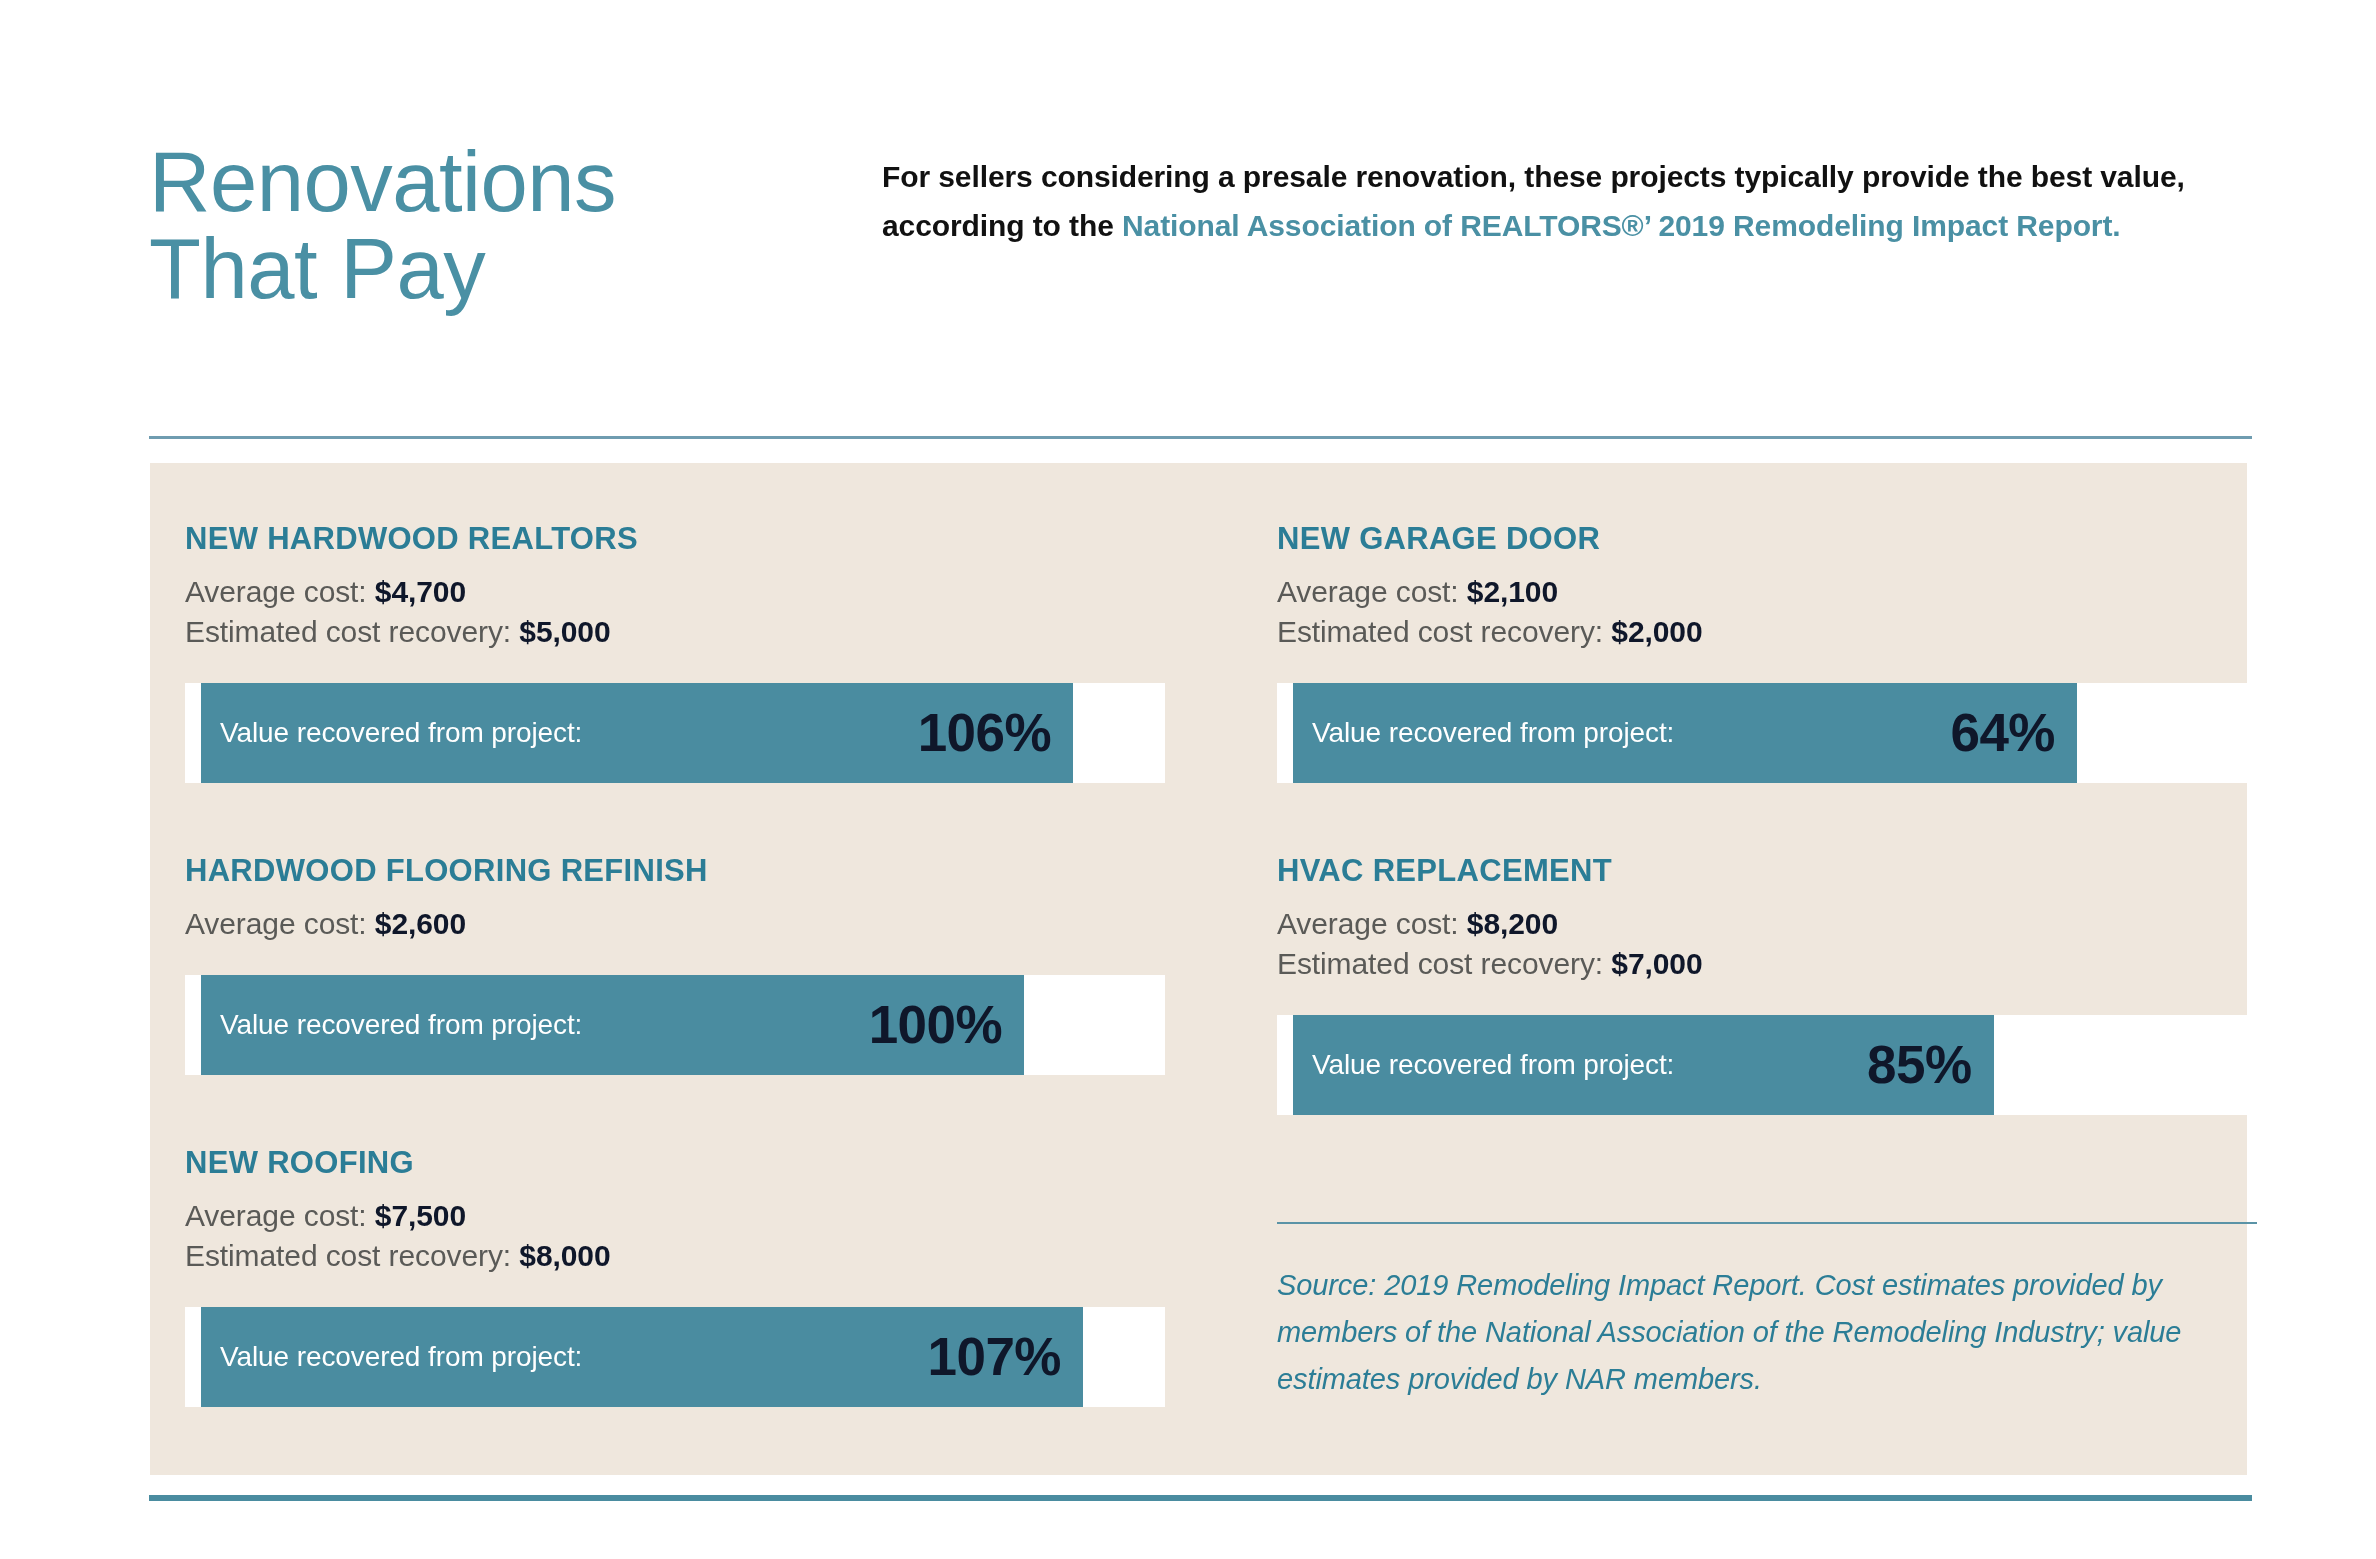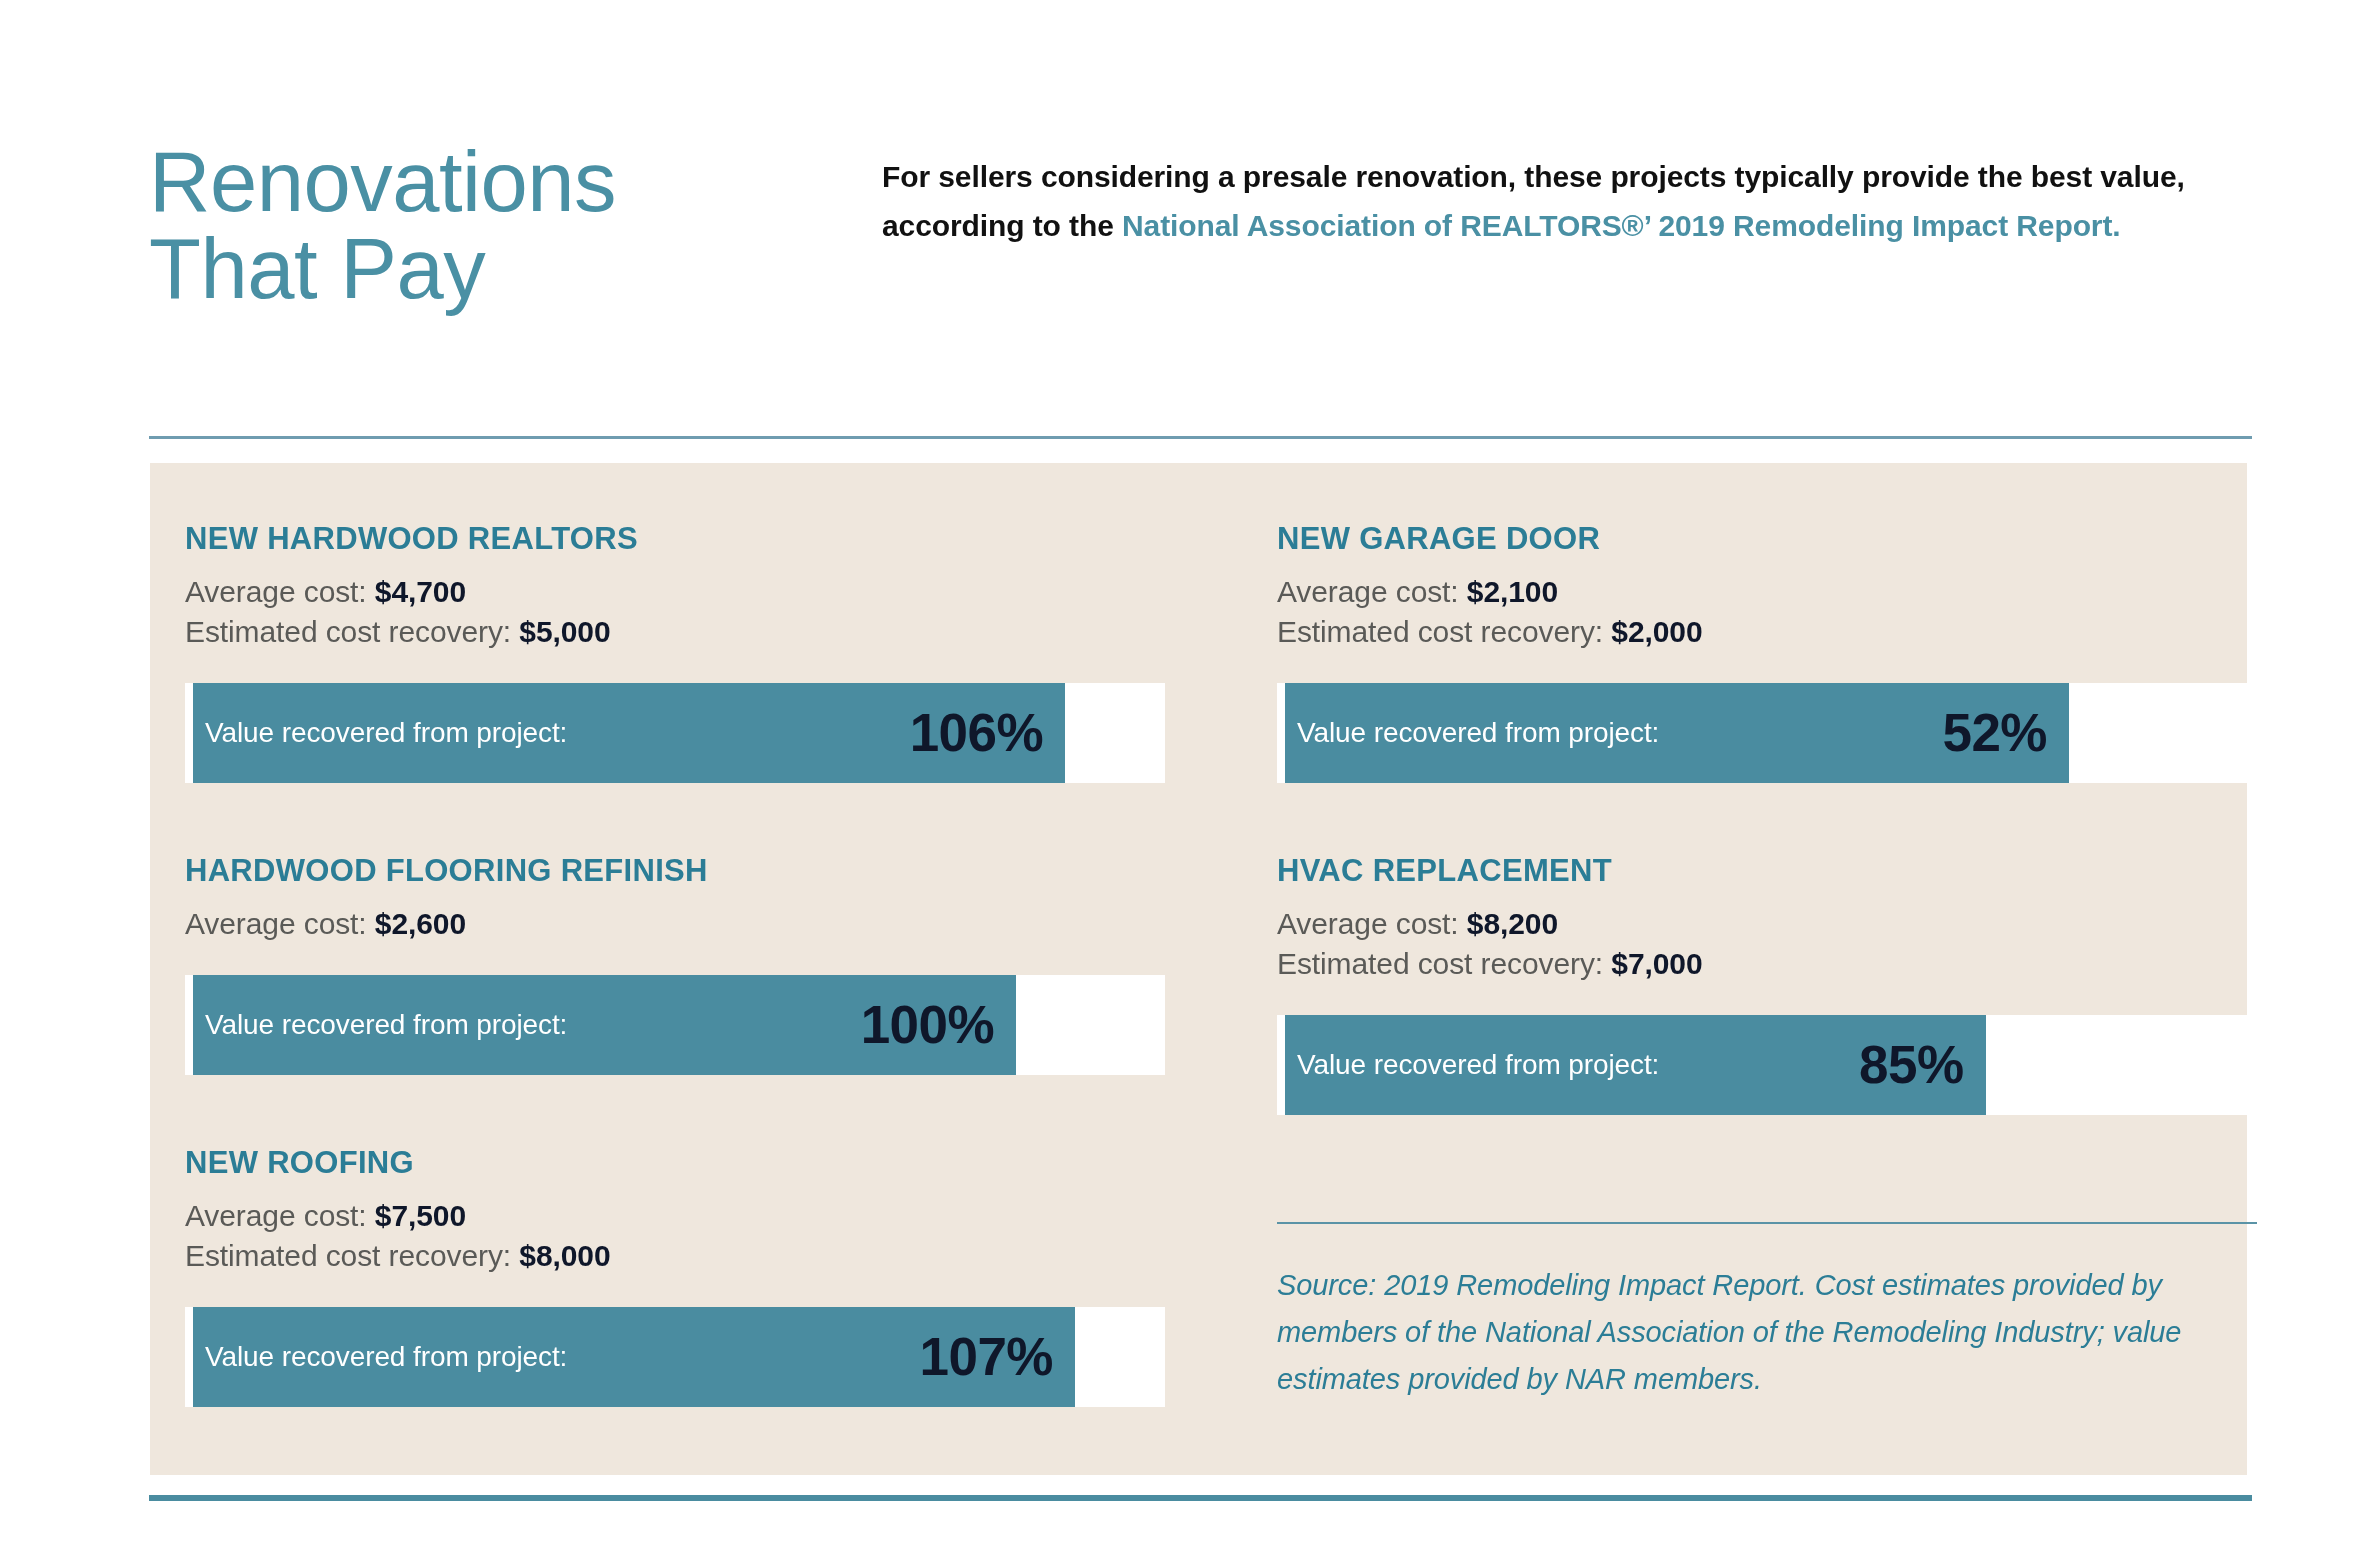--- a/index.html
+++ b/index.html
@@ -138,27 +138,27 @@
     margin-top: 31px;
     height: 100px;
     background: #ffffff;
   }
 
   .bar-track.w-left  { width: 980px; }
   .bar-track.w-right { width: 980px; }
 
   .bar-fill {
     position: absolute;
-    left: 8px;
+    left: 16px;
     top: 0;
     height: 100%;
     background: #4a8ca0;
     display: flex;
     align-items: center;
-    padding-left: 12px;
+    padding-left: 19px;
     padding-right: 22px;
   }
 
   .bar-label {
     color: #ffffff;
     font-size: 28px;
     line-height: 1;
     letter-spacing: -0.1px;
     white-space: nowrap;
   }
@@ -265,21 +265,21 @@
 
         <div class="card c0">
           <div class="card-title">NEW GARAGE DOOR</div>
           <div class="card-line"><span>Average cost:</span>
             <span class="val">$2,100</span></div>
           <div class="card-line"><span>Estimated cost recovery:</span>
             <span class="val">$2,000</span></div>
           <div class="bar-track w-right">
             <div class="bar-fill" style="width:80%">
               <span class="bar-label">Value recovered from project:</span>
-              <span class="bar-pct">52%</span>
+              <span class="bar-pct">64%</span>
             </div>
           </div>
         </div>
 
         <div class="card c1">
           <div class="card-title">HVAC REPLACEMENT</div>
           <div class="card-line"><span>Average cost:</span>
             <span class="val">$8,200</span></div>
           <div class="card-line"><span>Estimated cost recovery:</span>
             <span class="val">$7,000</span></div>

